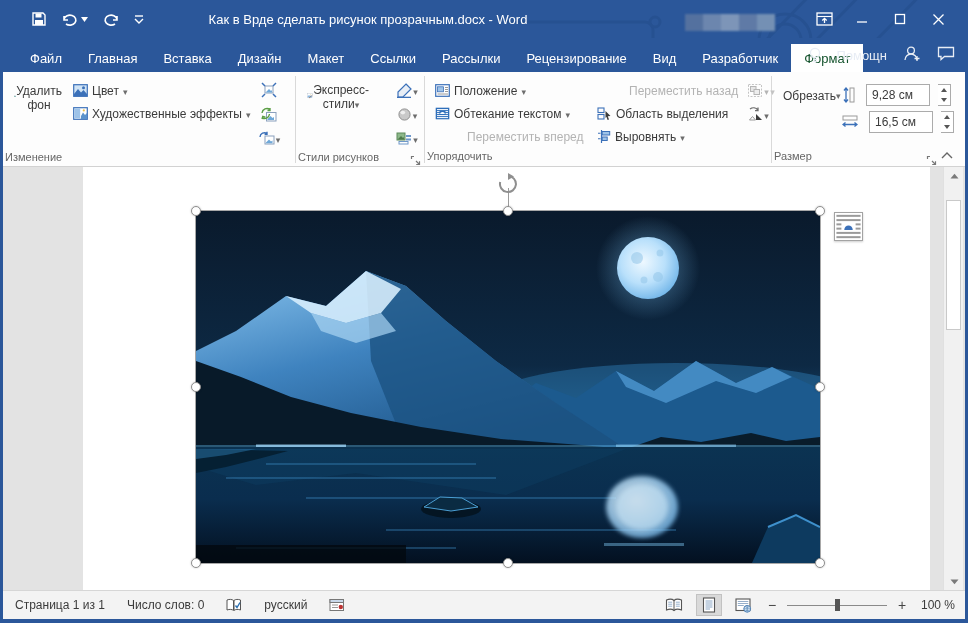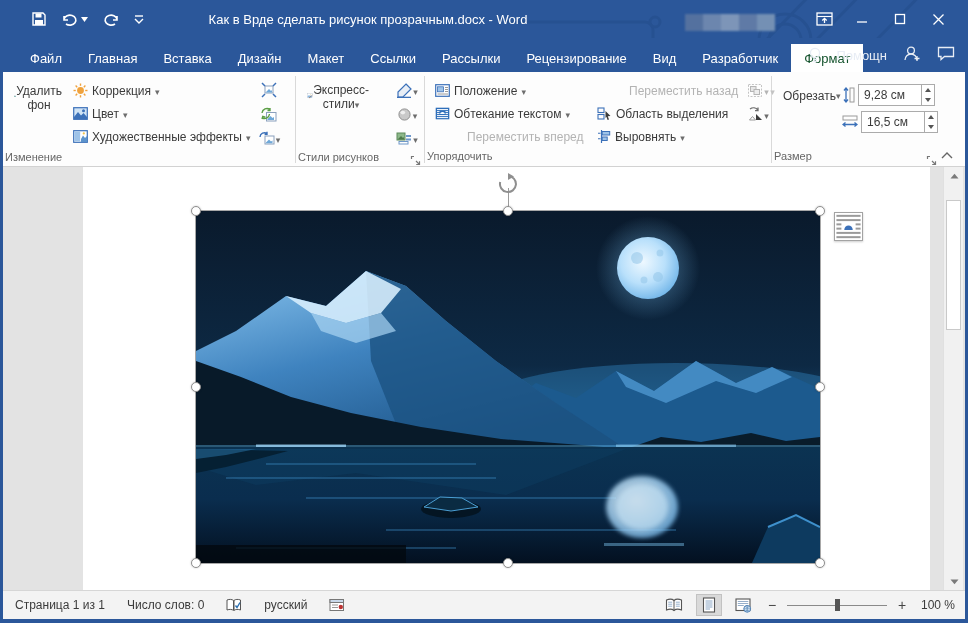--- a/index.html
+++ b/index.html
@@ -36,21 +36,21 @@
   .bigbtn{ display:flex; flex-direction:row; align-items:center; justify-content:flex-start; padding:3px 5px; cursor:pointer; border-radius:2px; }
   .bigbtn .blabel{ font-size:12px; text-align:center; line-height:14px; margin-top:3px; }
   .rcol{ display:flex; flex-direction:column; justify-content:flex-start; }
   .rrow{ height:23px; display:flex; align-items:center; gap:4px; font-size:12px; padding:0 4px; cursor:pointer; border-radius:2px; white-space:nowrap; }
   .rrow.disabled{ color:#b3b3b3; cursor:default;gap:32px; }
   .caret::after{ content:"▾"; font-size:9px; color:#6d6d6d; }
   .rrow.disabled .caret::after{ color:#c3c3c3; }
   .minibtn{ width:22px; height:22px; display:flex; align-items:center; justify-content:center; gap:1px; cursor:pointer; border-radius:2px; margin:1px 0; }
   .dlauncher{ position:absolute; right:2px; bottom:2px; width:12px; height:12px; cursor:pointer; }
   .collapse{ position:absolute; right:12px; bottom:4px; color:#666; font-size:12px; cursor:pointer; }
-  .spinbox{ display:flex; align-items:center; gap:3px; height:23px; margin:2px 0; }
+  .spinbox{ display:flex; align-items:center; gap:11px; height:23px; margin:2px 0; }
   .spininput{ width:64px; height:22px; border:1px solid #ababab; background:#fff; display:flex; align-items:center; padding-left:5px; font-size:12px; }
   .spinner{ width:13px; height:22px; border:1px solid #ababab; border-left:none; display:flex; flex-direction:column; background:#fff; margin-left:-3px; }
   .spinner div{ flex:1; display:flex; align-items:center; justify-content:center; cursor:pointer; }
   .tri-up{ width:0; height:0; border-left:3px solid transparent; border-right:3px solid transparent; border-bottom:4px solid #555; }
   .tri-dn{ width:0; height:0; border-left:3px solid transparent; border-right:3px solid transparent; border-top:4px solid #555; }
 
   
   .docarea{ position:relative; height:423px; background:#e3e3e3; overflow:hidden; }
   .page{ position:absolute; left:80px; top:0; width:847px; height:423px; background:#fff; }
   .picture{ position:absolute; left:193px; top:44px; width:624px; height:352px; outline:1px solid #a8a8a8; }
@@ -197,37 +197,20 @@
         <div class="bigbtn" style="width:58px">
           <svg width="32" height="32" viewBox="0 0 32 32">
             <rect x="3" y="4" width="26" height="24" fill="#fff" stroke="#9aa7b8" stroke-width="1.5"></rect>
             <path d="M4 20 L12 11 L18 18 L22 14 L28 20 V27 H4 Z" fill="#6fa8d8"></path>
             <path d="M4 23 L11 17 L17 22 L28 22 V27 H4 Z" fill="#7cb46e"></path>
             <path d="M14 4 V28" stroke="#707070" stroke-width="1.4" stroke-dasharray="2.5 2"></path>
           </svg>
           <span class="blabel">Удалить фон</span>
         </div>
         <div class="rcol" style="margin-top:2px">
-          <div class="rrow">
-            <svg width="15" height="15" viewBox="0 0 15 15">
-                <circle cx="7.5" cy="7.5" r="3.4" fill="#f0a23c"></circle>
-                <g stroke="#f0a23c" stroke-width="1.4">
-                  <path d="M7.5 0.5 v2.3"></path>
-                  <path d="M7.5 12.2 v2.3"></path>
-                  <path d="M0.5 7.5 h2.3"></path>
-                  <path d="M12.2 7.5 h2.3"></path>
-                  <path d="M2.6 2.6 l1.6 1.6"></path>
-                  <path d="M10.8 10.8 l1.6 1.6"></path>
-                  <path d="M12.4 2.6 l-1.6 1.6"></path>
-                  <path d="M4.2 10.8 l-1.6 1.6"></path>
-                </g>
-              </svg>
-            <span>Коррекция</span>
-            <span class="caret"></span>
-          </div>
           <div class="rrow">
             <svg width="15" height="13" viewBox="0 0 15 13">
                 <rect x="0.7" y="0.7" width="13.6" height="11.6" fill="#cfe3f5" stroke="#3c71b9" stroke-width="1.2"></rect>
                 <path d="M1 10 L5 5 L8 8.5 L10.5 6 L14 10 V12.3 H1 Z" fill="#3c71b9"></path>
                 <circle cx="10.5" cy="3.8" r="1.5" fill="#3c71b9"></circle>
               </svg>
             <span>Цвет</span>
             <span class="caret"></span>
           </div>
           <div class="rrow">

